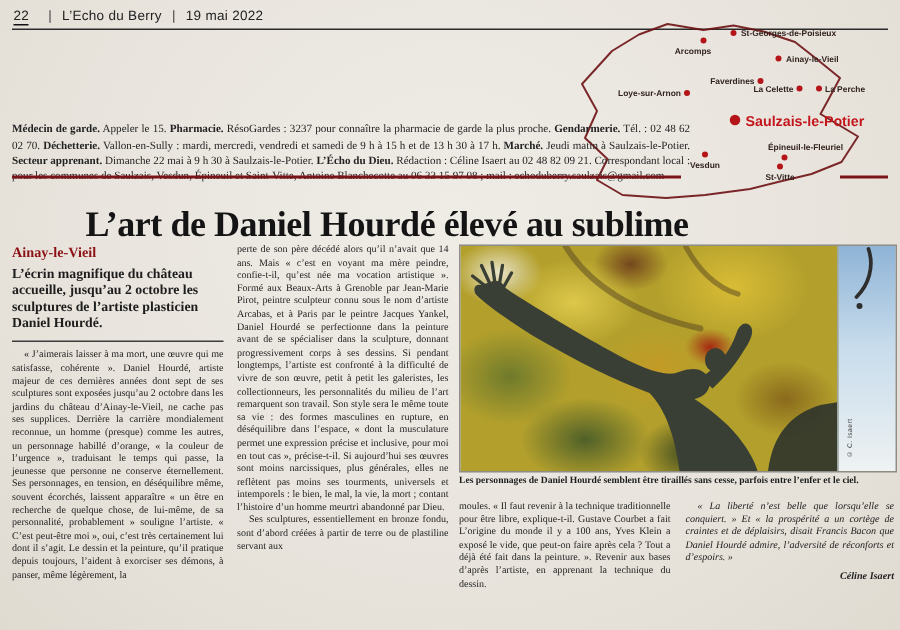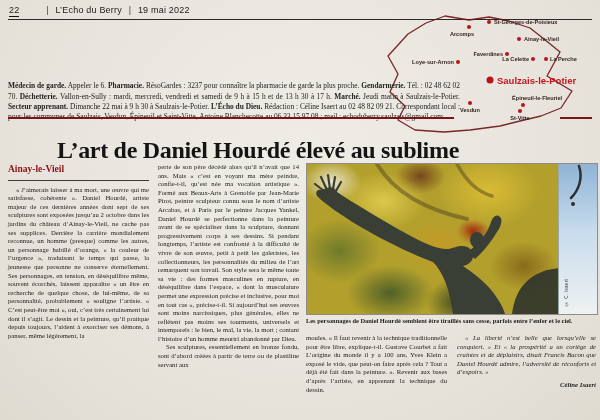--- a/index.html
+++ b/index.html
@@ -2,21 +2,21 @@
 <html><head>
 <meta charset="utf-8">
 <style>
   html,body{margin:0;padding:0;background:#cfcac1;}
   .page{position:relative;width:600px;height:420px;overflow:hidden;color:#1d1d1d;
         background:radial-gradient(ellipse at 50% 35%,#efece6 0%,#e9e5de 55%,#e0dbd1 100%);
         font-family:"Liberation Serif",serif;}
   
   .topbar{position:absolute;left:9px;top:5px;font-family:"Liberation Sans",sans-serif;
           font-size:9px;color:#222;letter-spacing:.2px;}
-  .pagenum{font-weight:normal;border-bottom:1.5px solid #111;padding-bottom:1px;margin-right:20px;}
+  .pagenum{font-weight:normal;border-bottom:1.5px solid #111;padding-bottom:1px;margin-right:6px;}
   .sep{margin:0 4px;color:#444;}
   .topline{position:absolute;left:8px;right:8px;top:19px;height:1px;background:#2a2a2a;}
   
   .masthead{position:absolute;left:5px;top:18px;font-family:"DejaVu Serif",serif;font-weight:bold;
             font-size:46px;line-height:52px;color:#c01b1f;letter-spacing:-1px;}
   
   .services{position:absolute;left:8px;top:74px;width:452px;font-size:7.4px;line-height:10.3px;
             text-align:justify;color:#232323;}
   .svc-label{font-weight:bold;}
   
@@ -106,21 +106,21 @@
     <circle cx="149" cy="97" r="2" fill="#b51418"></circle>
     <text x="138" y="92" text-anchor="start">Épineuil-le-Fleuriel</text>
     <circle cx="96" cy="95" r="2" fill="#b51418"></circle>
     <text x="96" y="104" text-anchor="middle">Vesdun</text>
     <circle cx="146" cy="103" r="2" fill="#b51418"></circle>
     <text x="146" y="112" text-anchor="middle">St-Vitte</text>
   </svg>
 
   <p class="services">
     <span class="svc-label">Médecin de garde.</span>
-    <span>Appeler le 6.</span>
+    <span>Appeler le 15.</span>
     <span class="svc-label">Pharmacie.</span>
     <span>RésoGardes : 3237 pour connaître la pharmacie de garde la plus proche.</span>
     <span class="svc-label">Gendarmerie.</span>
     <span>Tél. : 02 48 62 02 70.</span>
     <span class="svc-label">Déchetterie.</span>
     <span>Vallon-en-Sully : mardi, mercredi, vendredi et samedi de 9 h à 15 h et de 13 h 30 à 17 h.</span>
     <span class="svc-label">Marché.</span>
     <span>Jeudi matin à Saulzais-le-Potier.</span>
     <span class="svc-label">Secteur apprenant.</span>
     <span>Dimanche 22 mai à 9 h 30 à Saulzais-le-Potier.</span>
@@ -128,20 +128,21 @@
     <span>Rédaction : Céline Isaert au 02 48 82 09 21. Correspondant local : pour les communes de Saulzais, Vesdun, Épineuil et Saint-Vitte, Antoine Blanchecotte au 06 33 15 97 08 ; mail : echoduberry.saulzais@gmail.com</span>
   </p>
 
   <div class="rule rule-l"></div>
   <div class="rule rule-r"></div>
 
   <h1 class="headline">L’art de Daniel Hourdé élevé au sublime</h1>
 
   <div class="col col1">
     <div class="location">Ainay-le-Vieil</div>
+    <p class="lede">L’écrin magnifique du château accueille, jusqu’au 2 octobre les sculptures de l’artiste plasticien Daniel Hourdé.</p>
     <div class="colrule"></div>
     <p class="indent">« J’aimerais laisser à ma mort, une œuvre qui me satisfasse, cohérente ». Daniel Hourdé, artiste majeur de ces dernières années dont sept de ses sculptures sont exposées jusqu’au 2 octobre dans les jardins du château d’Ainay-le-Vieil, ne cache pas ses supplices. Derrière la carrière mondialement reconnue, un homme (presque) comme les autres, un personnage habillé d’orange, « la couleur de l’urgence », traduisant le temps qui passe, la jeunesse que personne ne conserve éternellement. Ses personnages, en tension, en déséquilibre même, souvent écorchés, laissent apparaître « un être en recherche de quelque chose, de lui-même, de sa personnalité, probablement » souligne l’artiste. « C’est peut-être moi », oui, c’est très certainement lui dont il s’agit. Le dessin et la peinture, qu’il pratique depuis toujours, l’aident à exorciser ses démons, à panser, même légèrement, la</p>
   </div>
 
   <div class="col col2">
     <p>perte de son père décédé alors qu’il n’avait que 14 ans. Mais « c’est en voyant ma mère peindre, confie-t-il, qu’est née ma vocation artistique ». Formé aux Beaux-Arts à Grenoble par Jean-Marie Pirot, peintre sculpteur connu sous le nom d’artiste Arcabas, et à Paris par le peintre Jacques Yankel, Daniel Hourdé se perfectionne dans la peinture avant de se spécialiser dans la sculpture, donnant progressivement corps à ses dessins. Si pendant longtemps, l’artiste est confronté à la difficulté de vivre de son œuvre, petit à petit les galeristes, les collectionneurs, les personnalités du milieu de l’art remarquent son travail. Son style sera le même toute sa vie : des formes masculines en rupture, en déséquilibre dans l’espace, « dont la musculature permet une expression précise et inclusive, pour moi en tout cas », précise-t-il. Si aujourd’hui ses œuvres sont moins narcissiques, plus générales, elles ne reflètent pas moins ses tourments, universels et intemporels : le bien, le mal, la vie, la mort ; contant l’histoire d’un homme meurtri abandonné par Dieu.</p>
     <p class="indent">Ses sculptures, essentiellement en bronze fondu, sont d’abord créées à partir de terre ou de plastiline servant aux</p>
   </div>
 
   <div class="photo">

